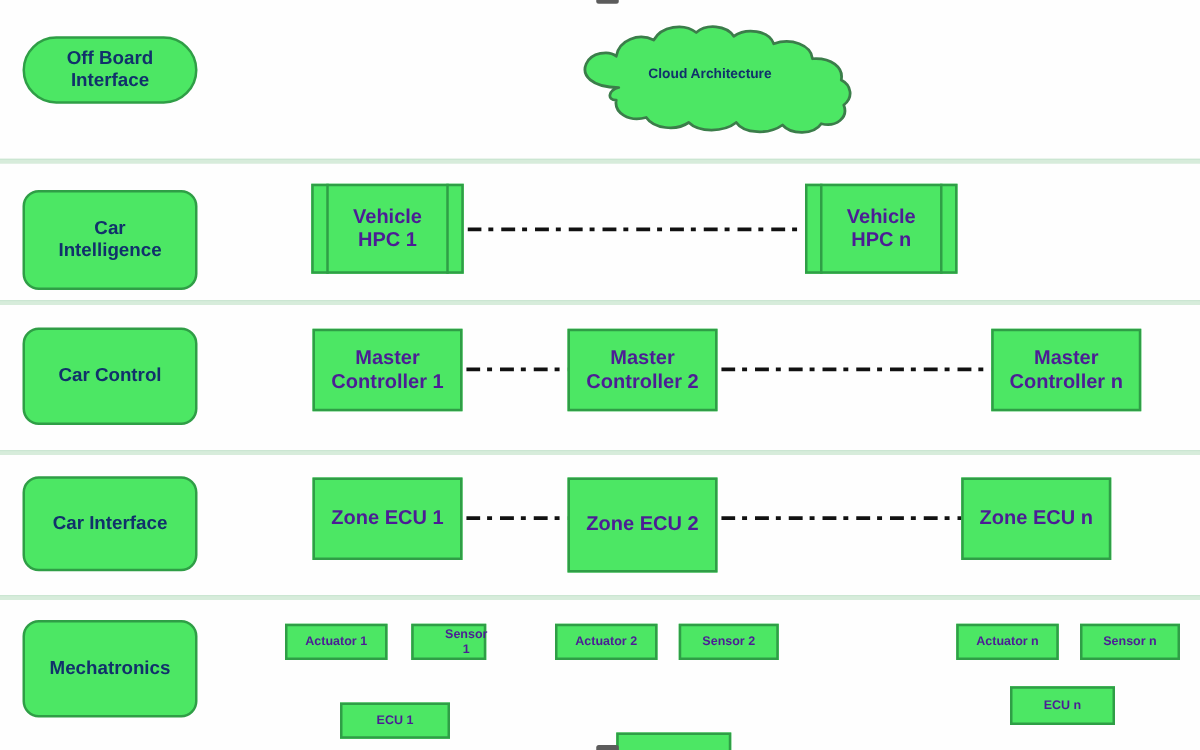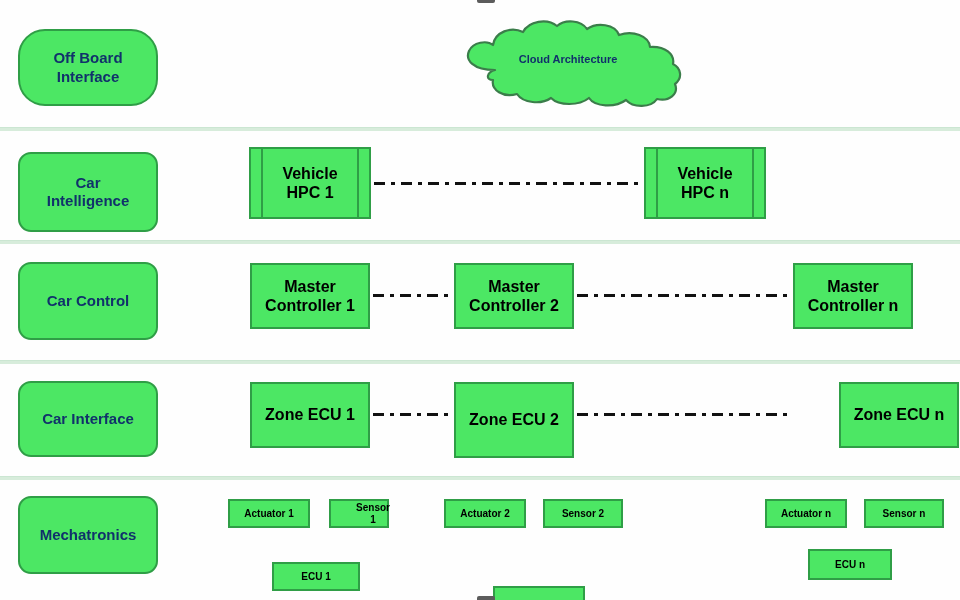--- a/index.html
+++ b/index.html
@@ -50,21 +50,21 @@
   
   .node {
     position: absolute;
     background: #4ce764;
     border: 2px solid #2f9e46;
     display: flex;
     align-items: center;
     justify-content: center;
     text-align: center;
     line-height: 1.2;
-    color: #000000;
+    color: #4c1d95;
     font-weight: 700;
     box-sizing: border-box;
   }
   .node.big      { font-size: 16px; }
   .node.mid      { font-size: 16px; }
   .node.small    { font-size: 10px; font-weight: 700; }
 
   
   .node.process::before,
   .node.process::after {
@@ -130,21 +130,21 @@
 
   <div class="crop-fragment" style="left:477px; top:-4px; width:18px; height:7px; border-radius:2px;"></div>
   <div class="crop-bar-green" style="left:493px; top:586px; width:92px; height:20px;"></div>
   <div class="crop-fragment" style="left:477px; top:596px; width:18px; height:7px; border-radius:2px;"></div>
 
   <div class="divider" style="top:127px;"></div>
   <div class="divider" style="top:240px;"></div>
   <div class="divider" style="top:360px;"></div>
   <div class="divider" style="top:476px;"></div>
 
-  <div class="layer-label" style="top:29px; height:77px;border-radius:27px;">
+  <div class="layer-label" style="top:29px; height:54px;border-radius:27px;">
     <div>
       <div>Off Board</div>
       <div>Interface</div>
     </div>
   </div>
 
   <div class="cloud-wrap" style="left:443px; top:18px; width:250px; height:90px;">
     <svg width="250" height="90" viewBox="0 0 250 90">
       <path d="M52,52
                C30,52 22,42 26,33
@@ -232,21 +232,21 @@
   </div>
 
   <div class="connector" style="left:373px; top:413px; width:81px; height:3px;"></div>
 
   <div class="node mid" style="left:454px; top:382px; width:120px; height:76px;text-align:right;">
     <div>Zone ECU 2</div>
   </div>
 
   <div class="connector" style="left:577px; top:413px; width:216px; height:3px;"></div>
 
-  <div class="node mid" style="left:839px; top:382px; width:120px; height:66px;">
+  <div class="node mid" style="left:769px; top:382px; width:120px; height:66px;">
     <div>Zone ECU n</div>
   </div>
 
   <div class="layer-label" style="top:496px; height:78px;">
     <div>
       <div>Mechatronics</div>
     </div>
   </div>
 
   <div class="node small" style="left:228px; top:499px; width:82px; height:29px;">

